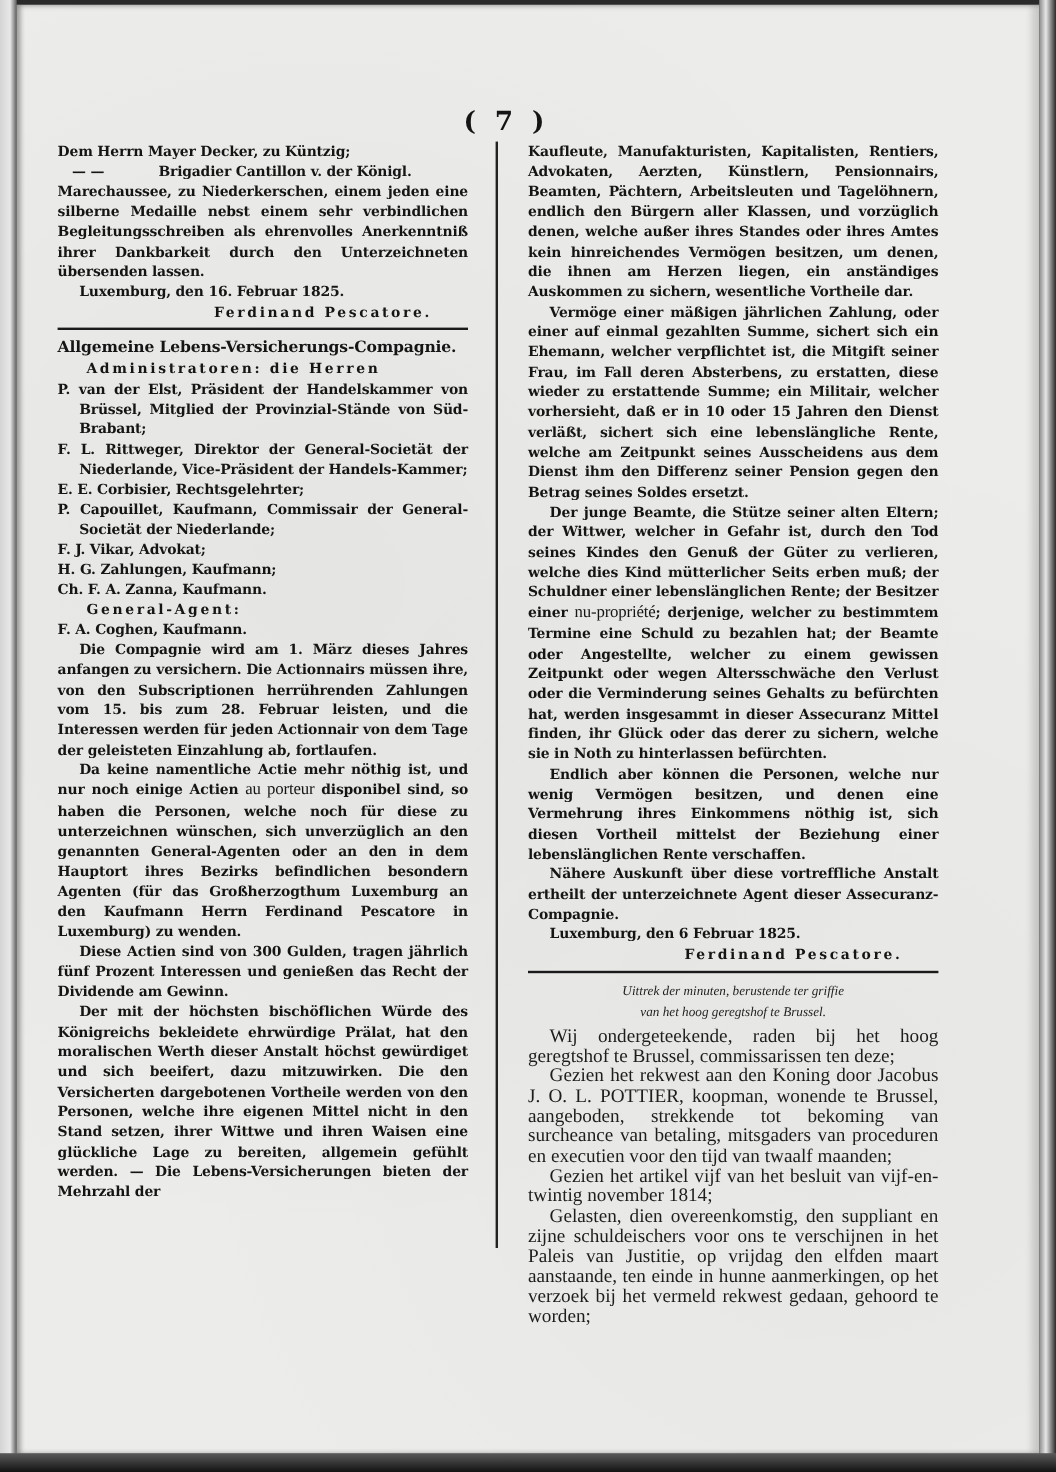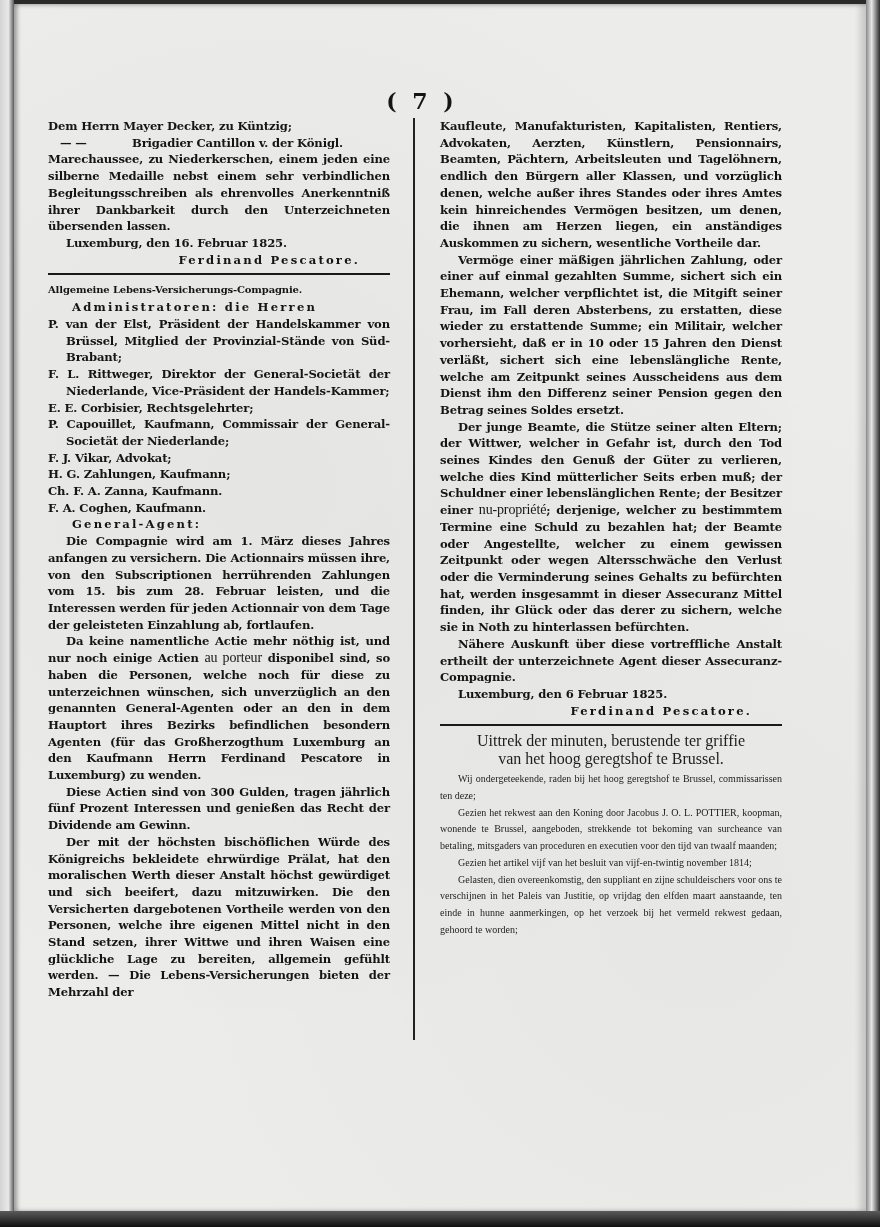--- a/index.html
+++ b/index.html
@@ -45,27 +45,27 @@
   .frak {
     font-family: "DejaVu Serif", serif;
     font-size: 11.6px; line-height: 16.7px;
     text-align: justify; font-weight: bold; letter-spacing: -0.15px;
   }
   .indent { text-indent: 18px; }
   .hang { padding-left: 18px; text-indent: -18px; }
   .right { text-align: right; padding-right: 30px; }
   .spaced { letter-spacing: 2.2px; }
   .rule { height: 2px; background: #1a1a1a; margin: 5px 0 6px 0; }
-  .title { font-size: 10px; font-weight: bold; line-height: 18px; }
+  .title { font-size: 13px; font-weight: bold; line-height: 18px; }
   .small-roman { font-weight: normal; font-size: 14px; font-family: "Liberation Serif", serif; }
   .dutch {
-    font-family: "Liberation Serif", serif; font-size: 10px; line-height: 16.7px;
+    font-family: "Liberation Serif", serif; font-size: 16px; line-height: 16.7px;
     text-align: justify; color: #1d1d1d;
   }
-  .dutch-title { font-size: 16px; line-height: 18px; text-align: center; }
+  .dutch-title { font-style: italic; font-size: 11px; line-height: 18px; text-align: center; }
 </style>
 </head>
 <body>
 
 <div class="left-edge"></div>
 <div class="page"></div>
 <div class="right-edge"></div>
 <div class="bottom-edge"></div>
 
 <div class="page-number">( 7 )</div>
@@ -92,41 +92,42 @@
     <p class="frak spaced" style="padding-left:24px;">Administratoren: die Herren</p>
     <div>
       <p class="frak hang">P. van der Elst, Präsident der Handelskammer von Brüssel, Mitglied der Provinzial-Stände von Süd-Brabant;</p>
       <p class="frak hang">F. L. Rittweger, Direktor der General-Societät der Niederlande, Vice-Präsident der Handels-Kammer;</p>
       <p class="frak hang">E. E. Corbisier, Rechtsgelehrter;</p>
       <p class="frak hang">P. Capouillet, Kaufmann, Commissair der General-Societät der Niederlande;</p>
       <p class="frak hang">F. J. Vikar, Advokat;</p>
       <p class="frak hang">H. G. Zahlungen, Kaufmann;</p>
       <p class="frak hang">Ch. F. A. Zanna, Kaufmann.</p>
     </div>
+    <p class="frak spaced" style="padding-left:24px;">General-Agent:</p>
     <p class="frak">F. A. Coghen, Kaufmann.</p>
-    <p class="frak spaced" style="padding-left:24px;">General-Agent:</p>
     <p class="frak indent">Die Compagnie wird am 1. März dieses Jahres anfangen zu versichern. Die Actionnairs müssen ihre, von den Subscriptionen herrührenden Zahlungen vom 15. bis zum 28. Februar leisten, und die Interessen werden für jeden Actionnair von dem Tage der geleisteten Einzahlung ab, fortlaufen.</p>
     <p class="frak indent">
       <span>Da keine namentliche Actie mehr nöthig ist, und nur noch einige Actien</span>
       <span class="small-roman">au porteur</span>
       <span>disponibel sind, so haben die Personen, welche noch für diese zu unterzeichnen wünschen, sich unverzüglich an den genannten General-Agenten oder an den in dem Hauptort ihres Bezirks befindlichen besondern Agenten (für das Großherzogthum Luxemburg an den Kaufmann Herrn Ferdinand Pescatore in Luxemburg) zu wenden.</span>
     </p>
     <p class="frak indent">Diese Actien sind von 300 Gulden, tragen jährlich fünf Prozent Interessen und genießen das Recht der Dividende am Gewinn.</p>
     <p class="frak indent">Der mit der höchsten bischöflichen Würde des Königreichs bekleidete ehrwürdige Prälat, hat den moralischen Werth dieser Anstalt höchst gewürdiget und sich beeifert, dazu mitzuwirken. Die den Versicherten dargebotenen Vortheile werden von den Personen, welche ihre eigenen Mittel nicht in den Stand setzen, ihrer Wittwe und ihren Waisen eine glückliche Lage zu bereiten, allgemein gefühlt werden. — Die Lebens-Versicherungen bieten der Mehrzahl der</p>
   </div>
 </div>
 
 <div class="col col-right">
   <div>
     <p class="frak">Kaufleute, Manufakturisten, Kapitalisten, Rentiers, Advokaten, Aerzten, Künstlern, Pensionnairs, Beamten, Pächtern, Arbeitsleuten und Tagelöhnern, endlich den Bürgern aller Klassen, und vorzüglich denen, welche außer ihres Standes oder ihres Amtes kein hinreichendes Vermögen besitzen, um denen, die ihnen am Herzen liegen, ein anständiges Auskommen zu sichern, wesentliche Vortheile dar.</p>
     <p class="frak indent">Vermöge einer mäßigen jährlichen Zahlung, oder einer auf einmal gezahlten Summe, sichert sich ein Ehemann, welcher verpflichtet ist, die Mitgift seiner Frau, im Fall deren Absterbens, zu erstatten, diese wieder zu erstattende Summe; ein Militair, welcher vorhersieht, daß er in 10 oder 15 Jahren den Dienst verläßt, sichert sich eine lebenslängliche Rente, welche am Zeitpunkt seines Ausscheidens aus dem Dienst ihm den Differenz seiner Pension gegen den Betrag seines Soldes ersetzt.</p>
     <p class="frak indent">
       <span>Der junge Beamte, die Stütze seiner alten Eltern; der Wittwer, welcher in Gefahr ist, durch den Tod seines Kindes den Genuß der Güter zu verlieren, welche dies Kind mütterlicher Seits erben muß; der Schuldner einer lebenslänglichen Rente; der Besitzer einer</span>
       <span class="small-roman">nu-propriété</span><span>; derjenige, welcher zu bestimmtem Termine eine Schuld zu bezahlen hat; der Beamte oder Angestellte, welcher zu einem gewissen Zeitpunkt oder wegen Altersschwäche den Verlust oder die Verminderung seines Gehalts zu befürchten hat, werden insgesammt in dieser Assecuranz Mittel finden, ihr Glück oder das derer zu sichern, welche sie in Noth zu hinterlassen befürchten.</span>
     </p>
+    <p class="frak indent">Endlich aber können die Personen, welche nur wenig Vermögen besitzen, und denen eine Vermehrung ihres Einkommens nöthig ist, sich diesen Vortheil mittelst der Beziehung einer lebenslänglichen Rente verschaffen.</p>
     <p class="frak indent">Nähere Auskunft über diese vortreffliche Anstalt ertheilt der unterzeichnete Agent dieser Assecuranz-Compagnie.</p>
     <p class="frak indent">Luxemburg, den 6 Februar 1825.</p>
     <p class="frak right spaced">Ferdinand Pescatore.</p>
   </div>
 
   <div class="rule"></div>
 
   <div>
     <p class="dutch dutch-title">Uittrek der minuten, berustende ter griffie</p>
     <p class="dutch dutch-title" style="margin-bottom:3px;">van het hoog geregtshof te Brussel.</p>

